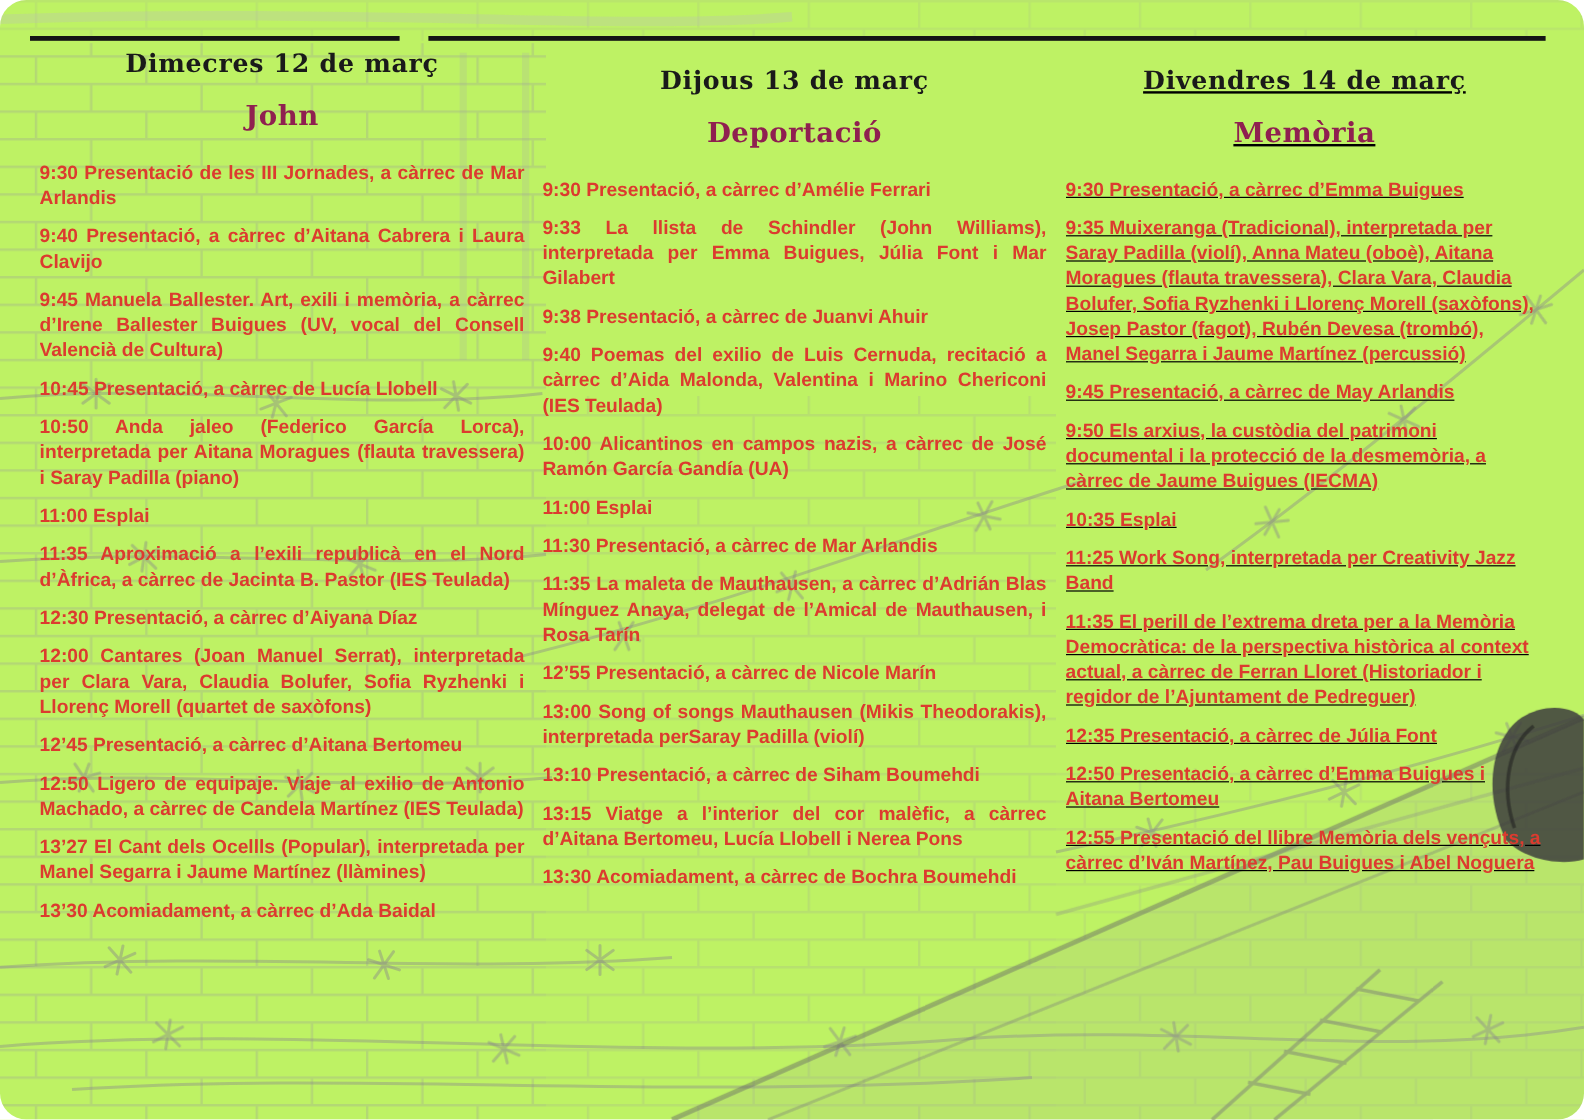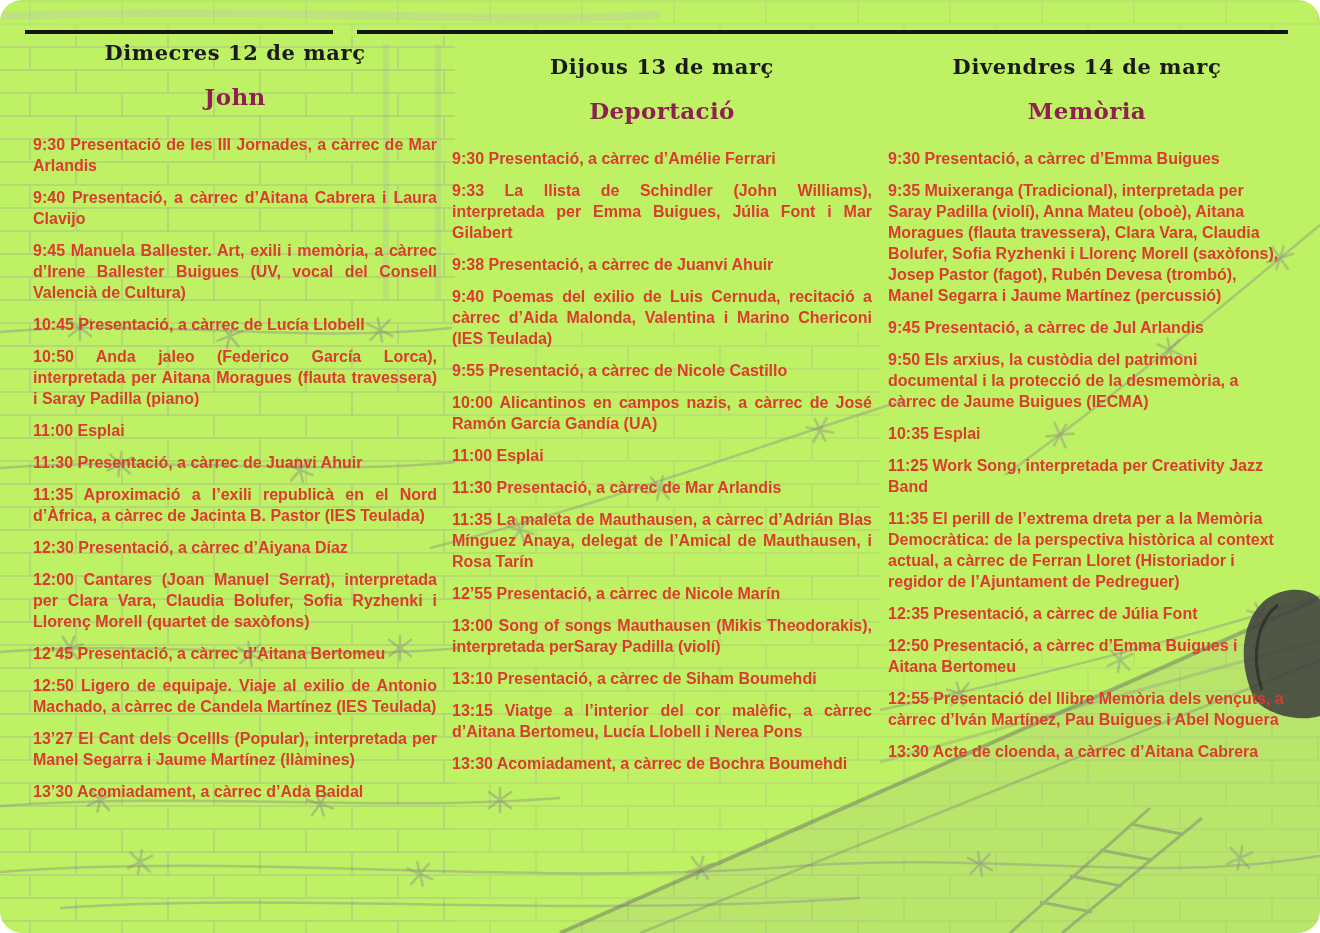--- a/index.html
+++ b/index.html
@@ -7,21 +7,21 @@
     position:relative;width:1320px;height:933px;background:#bef264;
     overflow:hidden;font-family:"Liberation Sans",sans-serif;border-radius:22px;
   }
   .bg{position:absolute;left:0;top:0;width:1320px;height:933px;pointer-events:none;}
   .rule{position:absolute;top:30px;height:4px;background:#151515;}
   .rule-left{left:25px;width:308px;}
   .rule-right{left:357px;width:931px;}
   .col{position:absolute;text-align:justify;}
   .col-1{left:33px;top:40px;width:404px;}
   .col-2{left:452px;top:54px;width:420px;}
-  .col-3{left:888px;top:54px;width:398px;text-align:left;}
+  .col-3{left:888px;top:54px;width:398px;text-align:left;text-decoration:underline;}
   .day-title{
     margin:0 0 18px 0;text-align:center;
     font-family:"DejaVu Serif","Liberation Serif",serif;font-weight:bold;
     font-size:21px;letter-spacing:.6px;color:var(--heading-black,#1a1a1a);
   }
   .theme-title{
     margin:0 0 24px 0;text-align:center;
     font-family:"DejaVu Serif","Liberation Serif",serif;font-weight:bold;
     font-size:23px;letter-spacing:.4px;color:var(--accent-magenta,#8f2050);
   }
@@ -115,58 +115,55 @@
 
   <section class="col col-1">
     <h2 class="day-title">Dimecres 12 de març</h2>
     <h3 class="theme-title">John</h3>
     <p class="item">9:30 Presentació de les III Jornades, a càrrec de Mar Arlandis</p>
     <p class="item">9:40 Presentació, a càrrec d’Aitana Cabrera i Laura Clavijo</p>
     <p class="item">9:45 Manuela Ballester. Art, exili i memòria, a càrrec d’Irene Ballester Buigues (UV, vocal del Consell Valencià de Cultura)</p>
     <p class="item">10:45 Presentació, a càrrec de Lucía Llobell</p>
     <p class="item">10:50 Anda jaleo (Federico García Lorca), interpretada per Aitana Moragues (flauta travessera) i Saray Padilla (piano)</p>
     <p class="item">11:00 Esplai</p>
-    <p class="item">11:30 Presentació, a càrrec de Juanvi Ahuir</p>
     <p class="item">11:35 Aproximació a l’exili republicà en el Nord d’Àfrica, a càrrec de Jacinta B. Pastor (IES Teulada)</p>
     <p class="item">12:30 Presentació, a càrrec d’Aiyana Díaz</p>
     <p class="item">12:00 Cantares (Joan Manuel Serrat), interpretada per Clara Vara, Claudia Bolufer, Sofia Ryzhenki i Llorenç Morell (quartet de saxòfons)</p>
     <p class="item">12’45 Presentació, a càrrec d’Aitana Bertomeu</p>
     <p class="item">12:50 Ligero de equipaje. Viaje al exilio de Antonio Machado, a càrrec de Candela Martínez (IES Teulada)</p>
     <p class="item">13’27 El Cant dels Ocellls (Popular), interpretada per Manel Segarra i Jaume Martínez (llàmines)</p>
     <p class="item">13’30 Acomiadament, a càrrec d’Ada Baidal</p>
   </section>
 
   <section class="col col-2">
     <h2 class="day-title">Dijous 13 de març</h2>
     <h3 class="theme-title">Deportació</h3>
     <p class="item">9:30 Presentació, a càrrec d’Amélie Ferrari</p>
     <p class="item">9:33 La llista  de Schindler (John Williams), interpretada per Emma Buigues, Júlia Font i Mar Gilabert</p>
     <p class="item">9:38 Presentació, a càrrec de Juanvi Ahuir</p>
     <p class="item">9:40 Poemas del exilio de Luis Cernuda, recitació a càrrec d’Aida Malonda, Valentina i Marino Chericoni (IES Teulada)</p>
-    <p class="item">9:55 Presentació, a càrrec de Nicole Castillo</p>
     <p class="item">10:00 Alicantinos en campos nazis, a càrrec de José Ramón García Gandía (UA)</p>
     <p class="item">11:00 Esplai</p>
     <p class="item">11:30 Presentació, a càrrec de Mar Arlandis</p>
     <p class="item">11:35 La maleta de Mauthausen, a càrrec d’Adrián Blas Mínguez Anaya, delegat de l’Amical de Mauthausen, i Rosa Tarín</p>
     <p class="item">12’55 Presentació, a càrrec de Nicole Marín</p>
     <p class="item">13:00 Song of songs Mauthausen (Mikis Theodorakis), interpretada perSaray Padilla (violí)</p>
     <p class="item">13:10 Presentació, a càrrec de Siham Boumehdi</p>
     <p class="item">13:15 Viatge a l’interior del cor malèfic, a càrrec d’Aitana Bertomeu, Lucía Llobell i Nerea Pons</p>
     <p class="item">13:30 Acomiadament, a càrrec de Bochra Boumehdi</p>
   </section>
 
   <section class="col col-3">
     <h2 class="day-title">Divendres 14 de març</h2>
     <h3 class="theme-title">Memòria</h3>
     <p class="item">9:30 Presentació, a càrrec d’Emma Buigues</p>
     <p class="item">9:35 Muixeranga (Tradicional), interpretada per Saray Padilla (violí), Anna Mateu (oboè), Aitana Moragues (flauta travessera), Clara Vara, Claudia Bolufer, Sofia Ryzhenki i Llorenç Morell (saxòfons), Josep Pastor (fagot), Rubén Devesa (trombó), Manel Segarra i Jaume Martínez (percussió)</p>
-    <p class="item">9:45 Presentació, a càrrec de Jul Arlandis</p>
+    <p class="item">9:45 Presentació, a càrrec de May Arlandis</p>
     <p class="item">9:50 Els arxius, la custòdia del patrimoni documental i la protecció de la desmemòria, a càrrec de Jaume Buigues (IECMA)</p>
     <p class="item">10:35 Esplai</p>
     <p class="item">11:25 Work Song, interpretada per Creativity Jazz Band</p>
     <p class="item">11:35 El perill de l’extrema dreta per a la Memòria Democràtica: de la perspectiva històrica al context actual, a càrrec de Ferran Lloret (Historiador i regidor de l’Ajuntament de Pedreguer)</p>
     <p class="item">12:35 Presentació, a càrrec de Júlia Font</p>
     <p class="item">12:50 Presentació, a càrrec d’Emma Buigues i Aitana Bertomeu</p>
     <p class="item">12:55 Presentació del llibre Memòria dels vençuts, a càrrec d’Iván Martínez, Pau Buigues i Abel Noguera</p>
-    <p class="item">13:30 Acte de cloenda, a càrrec d’Aitana Cabrera</p>
   </section>
 
 </div>
 
 </body></html>

